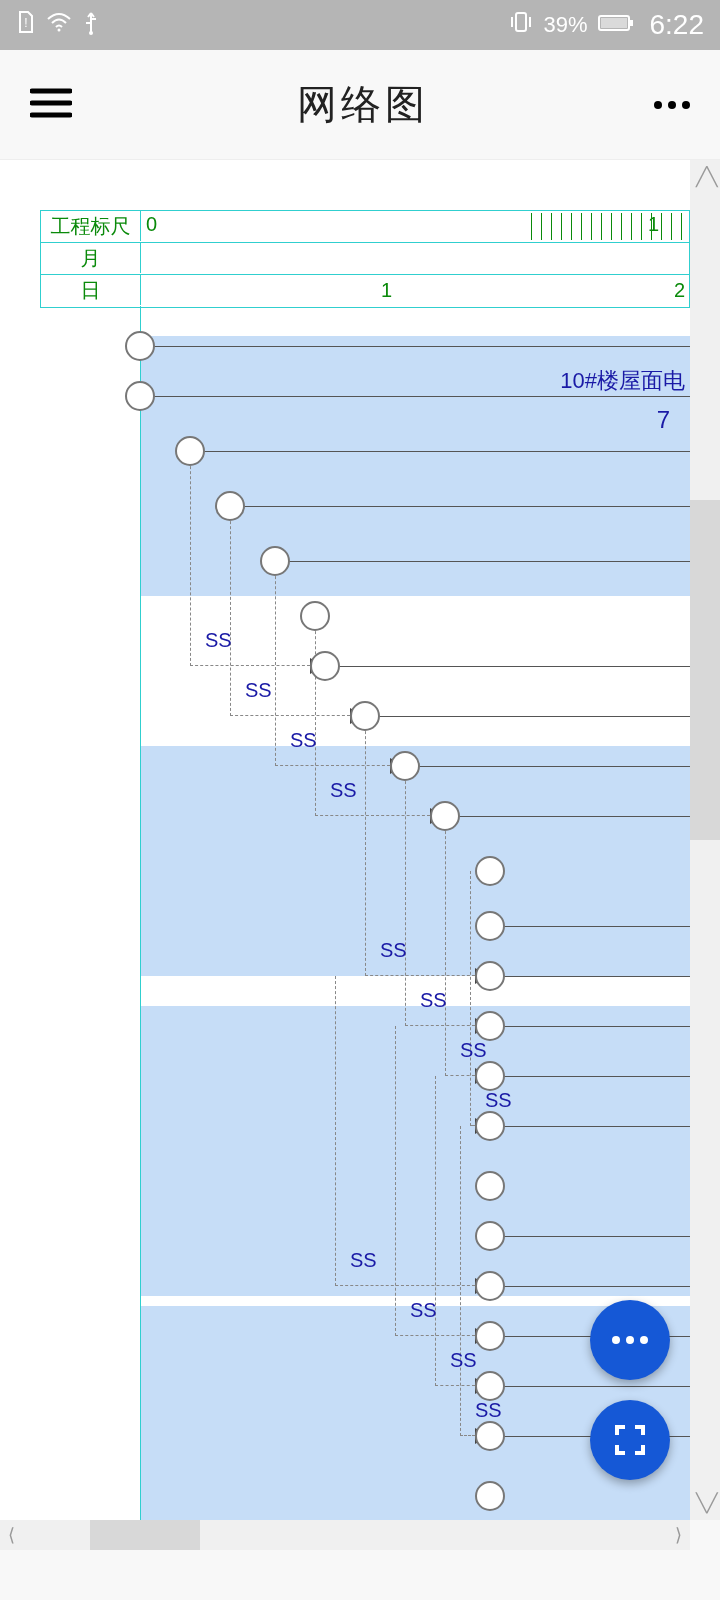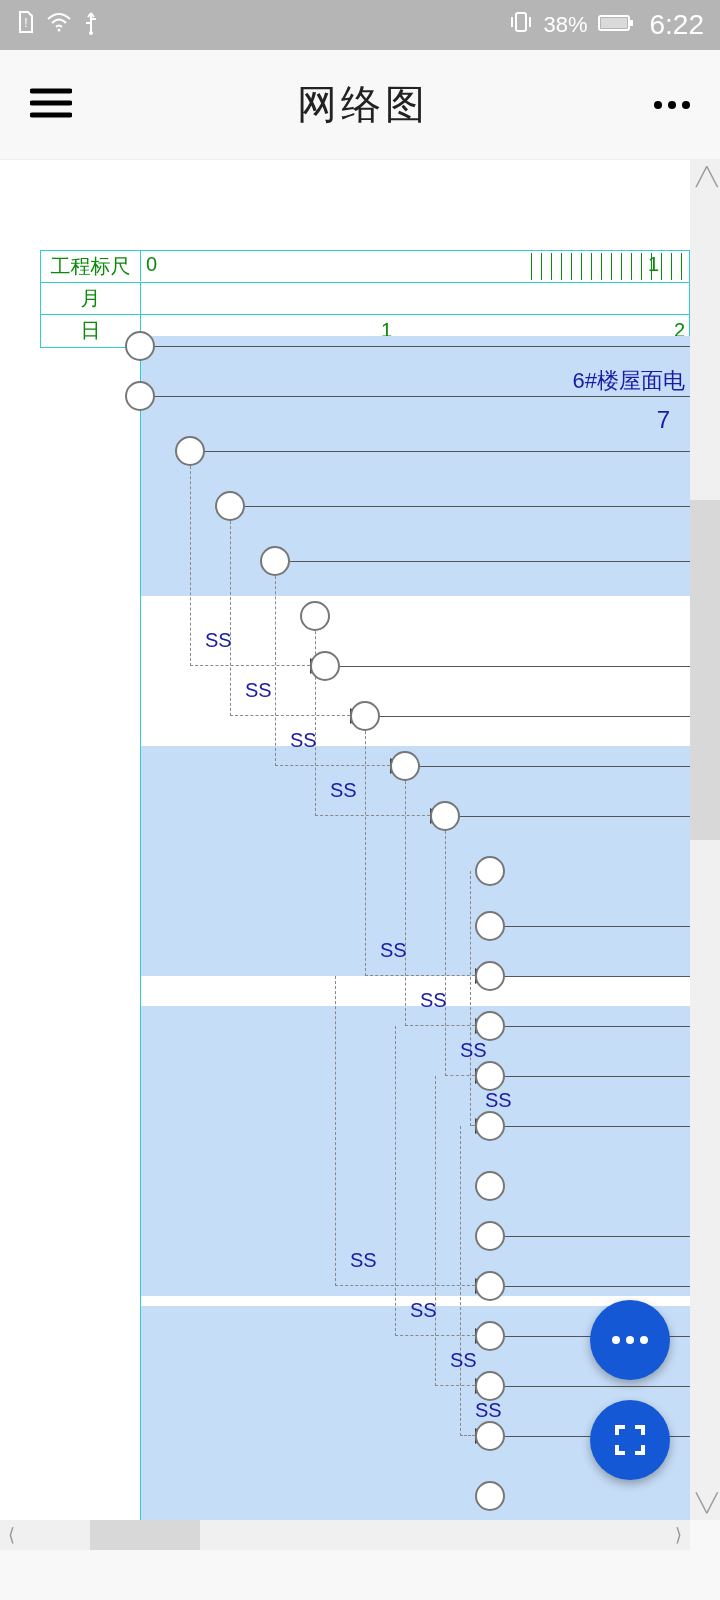--- a/index.html
+++ b/index.html
@@ -22,21 +22,21 @@
   .scroll-gutter-v { position:absolute; top:160px; right:0; bottom:80px; width:30px; background:#f0f0f0; }
   .scroll-handle-v { position:absolute; top:340px; width:100%; height:340px; background:#d8d8d8; }
   .scroll-up, .scroll-down { position:absolute; left:6px; font-size:18px; color:#999; }
   .scroll-up { top:6px; } .scroll-down { bottom:6px; }
   .scroll-gutter-h { position:absolute; left:0; right:30px; bottom:50px; height:30px; background:#f0f0f0; }
   .scroll-handle-h { position:absolute; left:90px; top:0; height:100%; width:110px; background:#d8d8d8; }
   .scroll-left, .scroll-right { position:absolute; top:4px; font-size:18px; color:#999; }
   .scroll-left { left:8px; } .scroll-right { right:8px; }
 
   
-  .chart-header { position:absolute; left:40px; right:0; top:50px; border:1px solid #30cfcf;margin-top:40px; }
+  .chart-header { position:absolute; left:40px; right:0; top:50px; border:1px solid #30cfcf; }
   .chart-header-row { height:32px; border-bottom:1px solid #30cfcf; position:relative; }
   .chart-header-row:last-child { border-bottom:none; }
   .row-label { position:absolute; left:0; width:100px; text-align:center; color:#0a8a0a; font-size:20px; line-height:30px; border-right:1px solid #30cfcf; }
   .row-body { position:absolute; left:100px; right:0; height:100%; color:#0a8a0a; }
 
   
   .ticks { position:absolute; left:390px; right:0; top:2px; bottom:2px;
            background-image: repeating-linear-gradient(to right, #0a8a0a 0 1px, transparent 1px 10px);
   }
   .ruler-zero { position:absolute; left:5px; top:2px; font-size:20px; }
@@ -88,21 +88,21 @@
         </svg>
     </span>
   </div>
   <div class="status-right">
     <span>
       <svg width="24" height="24" viewBox="0 0 24 24">
           <rect x="7" y="3" width="10" height="18" rx="2" fill="none" stroke="#fff" stroke-width="2"></rect>
           <path d="M3 7v10 M21 7v10" stroke="#fff" stroke-width="2"></path>
         </svg>
     </span>
-    <span>38%</span>
+    <span>39%</span>
     <span>
       <svg width="36" height="18" viewBox="0 0 36 18">
           <rect x="1" y="2" width="30" height="14" rx="2" fill="none" stroke="#fff" stroke-width="2"></rect>
           <rect x="32" y="6" width="3" height="6" fill="#fff"></rect>
           <rect x="3" y="4" width="26" height="10" fill="#fff" opacity="0.5"></rect>
         </svg>
     </span>
     <span class="time">6:22</span>
   </div>
 </div>
@@ -142,21 +142,21 @@
       <div class="row-label">日</div>
       <div class="row-body">
         <div class="day-value">1</div>
         <div class="day-value2">2</div>
       </div>
     </div>
   </div>
 
   <div class="diagram" id="diagram">
     <div class="left-axis"></div>
-    <div class="task-label" style="right:5px; top:60px;">6#楼屋面电</div>
+    <div class="task-label" style="right:5px; top:60px;">10#楼屋面电</div>
     <div class="num-label" style="right:20px; top:100px;">7</div>
   <div class="group-band" style="top: 30px; height: 260px;"></div>
       <div class="group-band" style="top: 440px; height: 230px;"></div>
       <div class="group-band" style="top: 700px; height: 290px;"></div>
       <div class="group-band" style="top: 1000px; height: 320px;"></div>
       <div class="hline" style="left: 100px; top: 40px; width: 550px;"></div>
       <div class="node" style="left: 100px; top: 40px;"></div>
       <div class="hline" style="left: 100px; top: 90px; width: 550px;"></div>
       <div class="node" style="left: 100px; top: 90px;"></div>
       <div class="hline" style="left: 150px; top: 145px; width: 500px;"></div>

